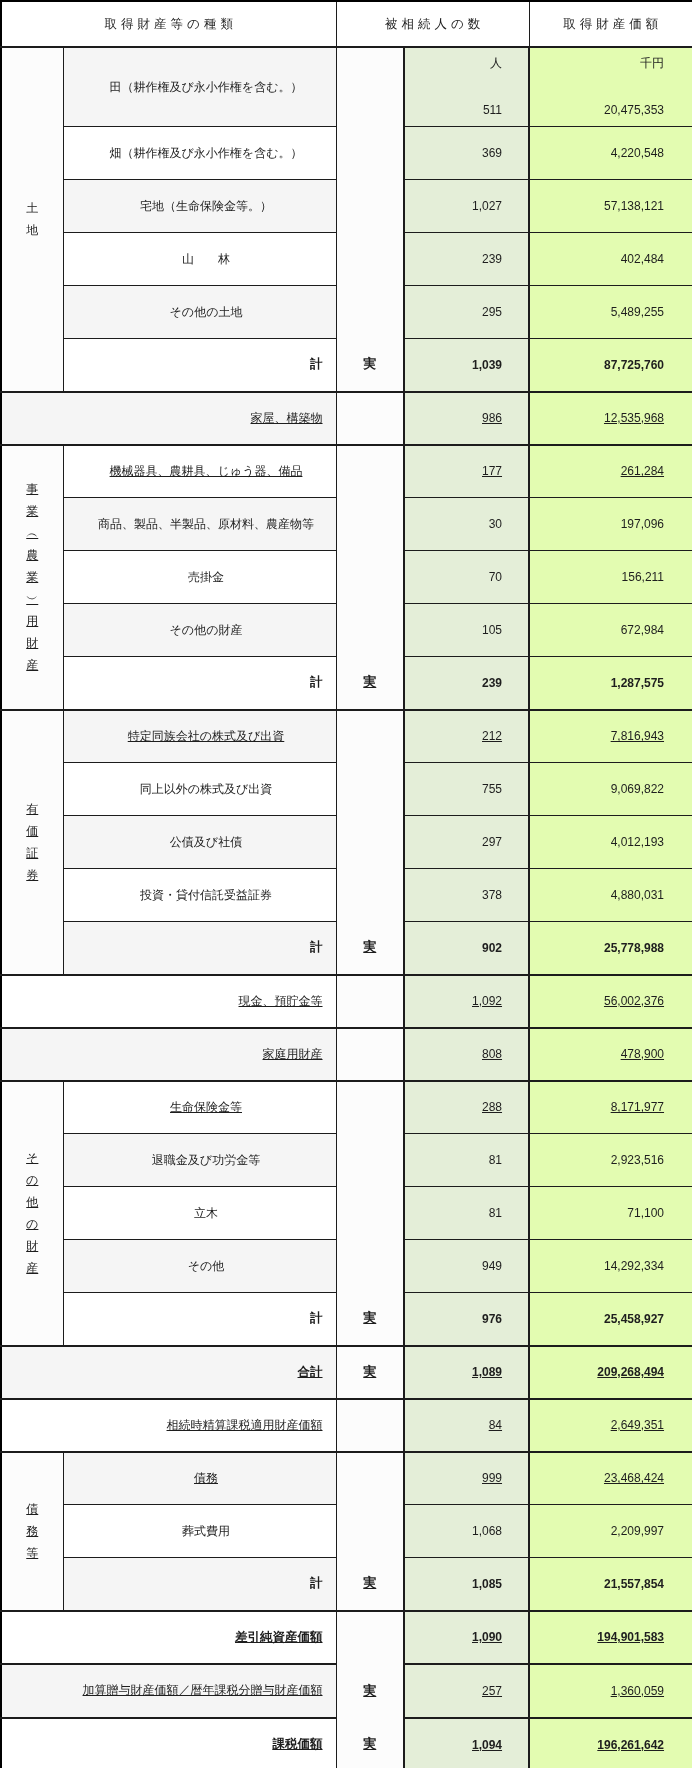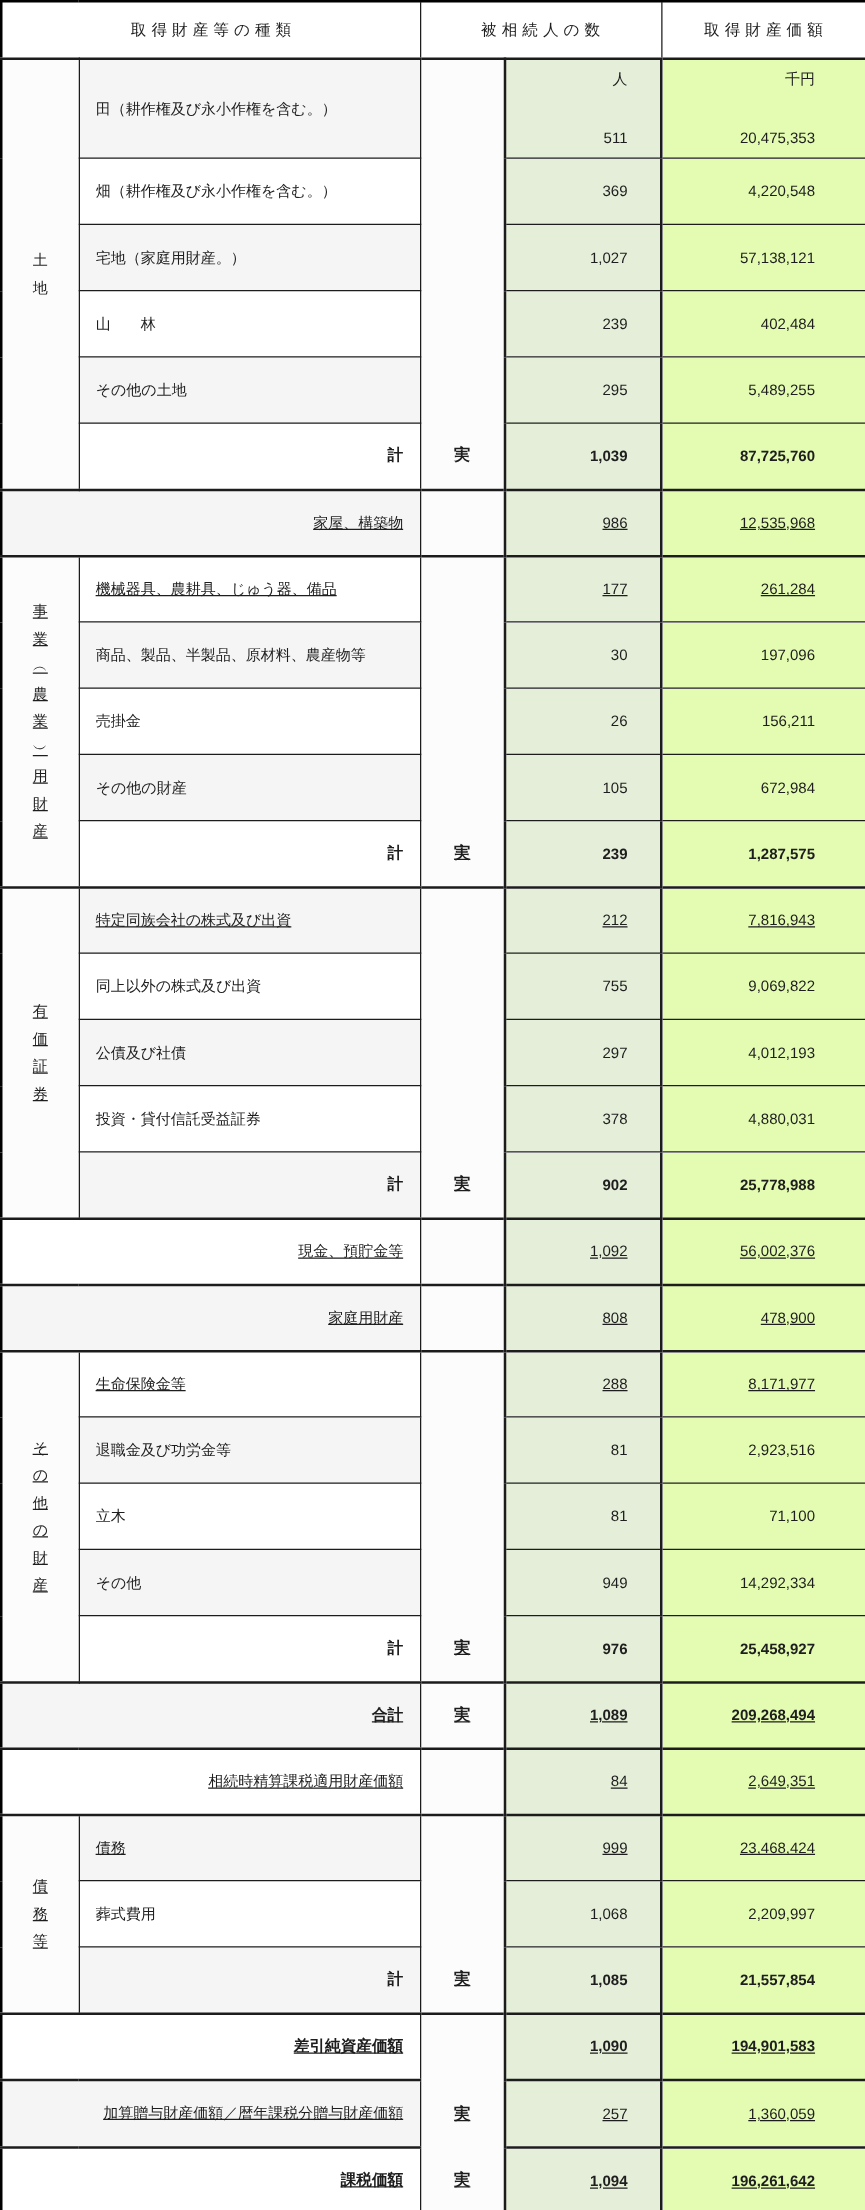--- a/index.html
+++ b/index.html
@@ -36,21 +36,21 @@
     letter-spacing: 4px;
     text-indent: 4px;
     text-align: center;
     background: #ffffff;
     border-bottom-width: 2px;
   }
   
   tr.sb td { border-top-width: 2px; text-decoration: underline; }
 
   td.item {
-    text-align: left;
+    text-align: center;
     padding-left: 13px;
     background: #ffffff;
   }
   td.wlabel, td.sum {
     text-align: right;
     padding-right: 13px;
     background: #ffffff;
   }
   td.sum, td.bold-label { font-weight: 700; font-size: 12.5px; }
   td.alt { background: #f5f5f5; }
@@ -85,21 +85,21 @@
 
   td.count {
     background: #e4eed8;
     text-align: right;
     padding-right: 26px;
     border-left-width: 2px;
   }
   td.value {
     background: #e3fcb1;
     text-align: right;
-    padding-right: 40px;
+    padding-right: 28px;
     border-left-width: 2px;
   }
   tr.b td.count, tr.b td.value { font-weight: 700; margin-left: 19px; }
 
   .cellcol {
     display: flex;
     flex-direction: column;
     justify-content: space-between;
     height: 78px;
     padding: 8px 0 9px 0;
@@ -148,21 +148,21 @@
               <div class="num">20,475,353</div>
             </div>
           </td>
   </tr>
   <tr>
     <td class="item">畑（耕作権及び永小作権を含む。）</td>
     <td class="count">369</td>
     <td class="value">4,220,548</td>
   </tr>
   <tr>
-    <td class="item alt">宅地（家庭用財産。）</td>
+    <td class="item alt">宅地（生命保険金等。）</td>
     <td class="count">1,027</td>
     <td class="value">57,138,121</td>
   </tr>
   <tr>
     <td class="item">山　　林</td>
     <td class="count">239</td>
     <td class="value">402,484</td>
   </tr>
   <tr>
     <td class="item alt">その他の土地</td>
@@ -201,21 +201,21 @@
     <td class="count">177</td>
     <td class="value">261,284</td>
   </tr>
   <tr>
     <td class="item alt">商品、製品、半製品、原材料、農産物等</td>
     <td class="count">30</td>
     <td class="value">197,096</td>
   </tr>
   <tr>
     <td class="item">売掛金</td>
-    <td class="count">26</td>
+    <td class="count">70</td>
     <td class="value">156,211</td>
   </tr>
   <tr>
     <td class="item alt">その他の財産</td>
     <td class="count">105</td>
     <td class="value">672,984</td>
   </tr>
   <tr class="b">
     <td class="sum">計</td>
     <td class="count">239</td>

